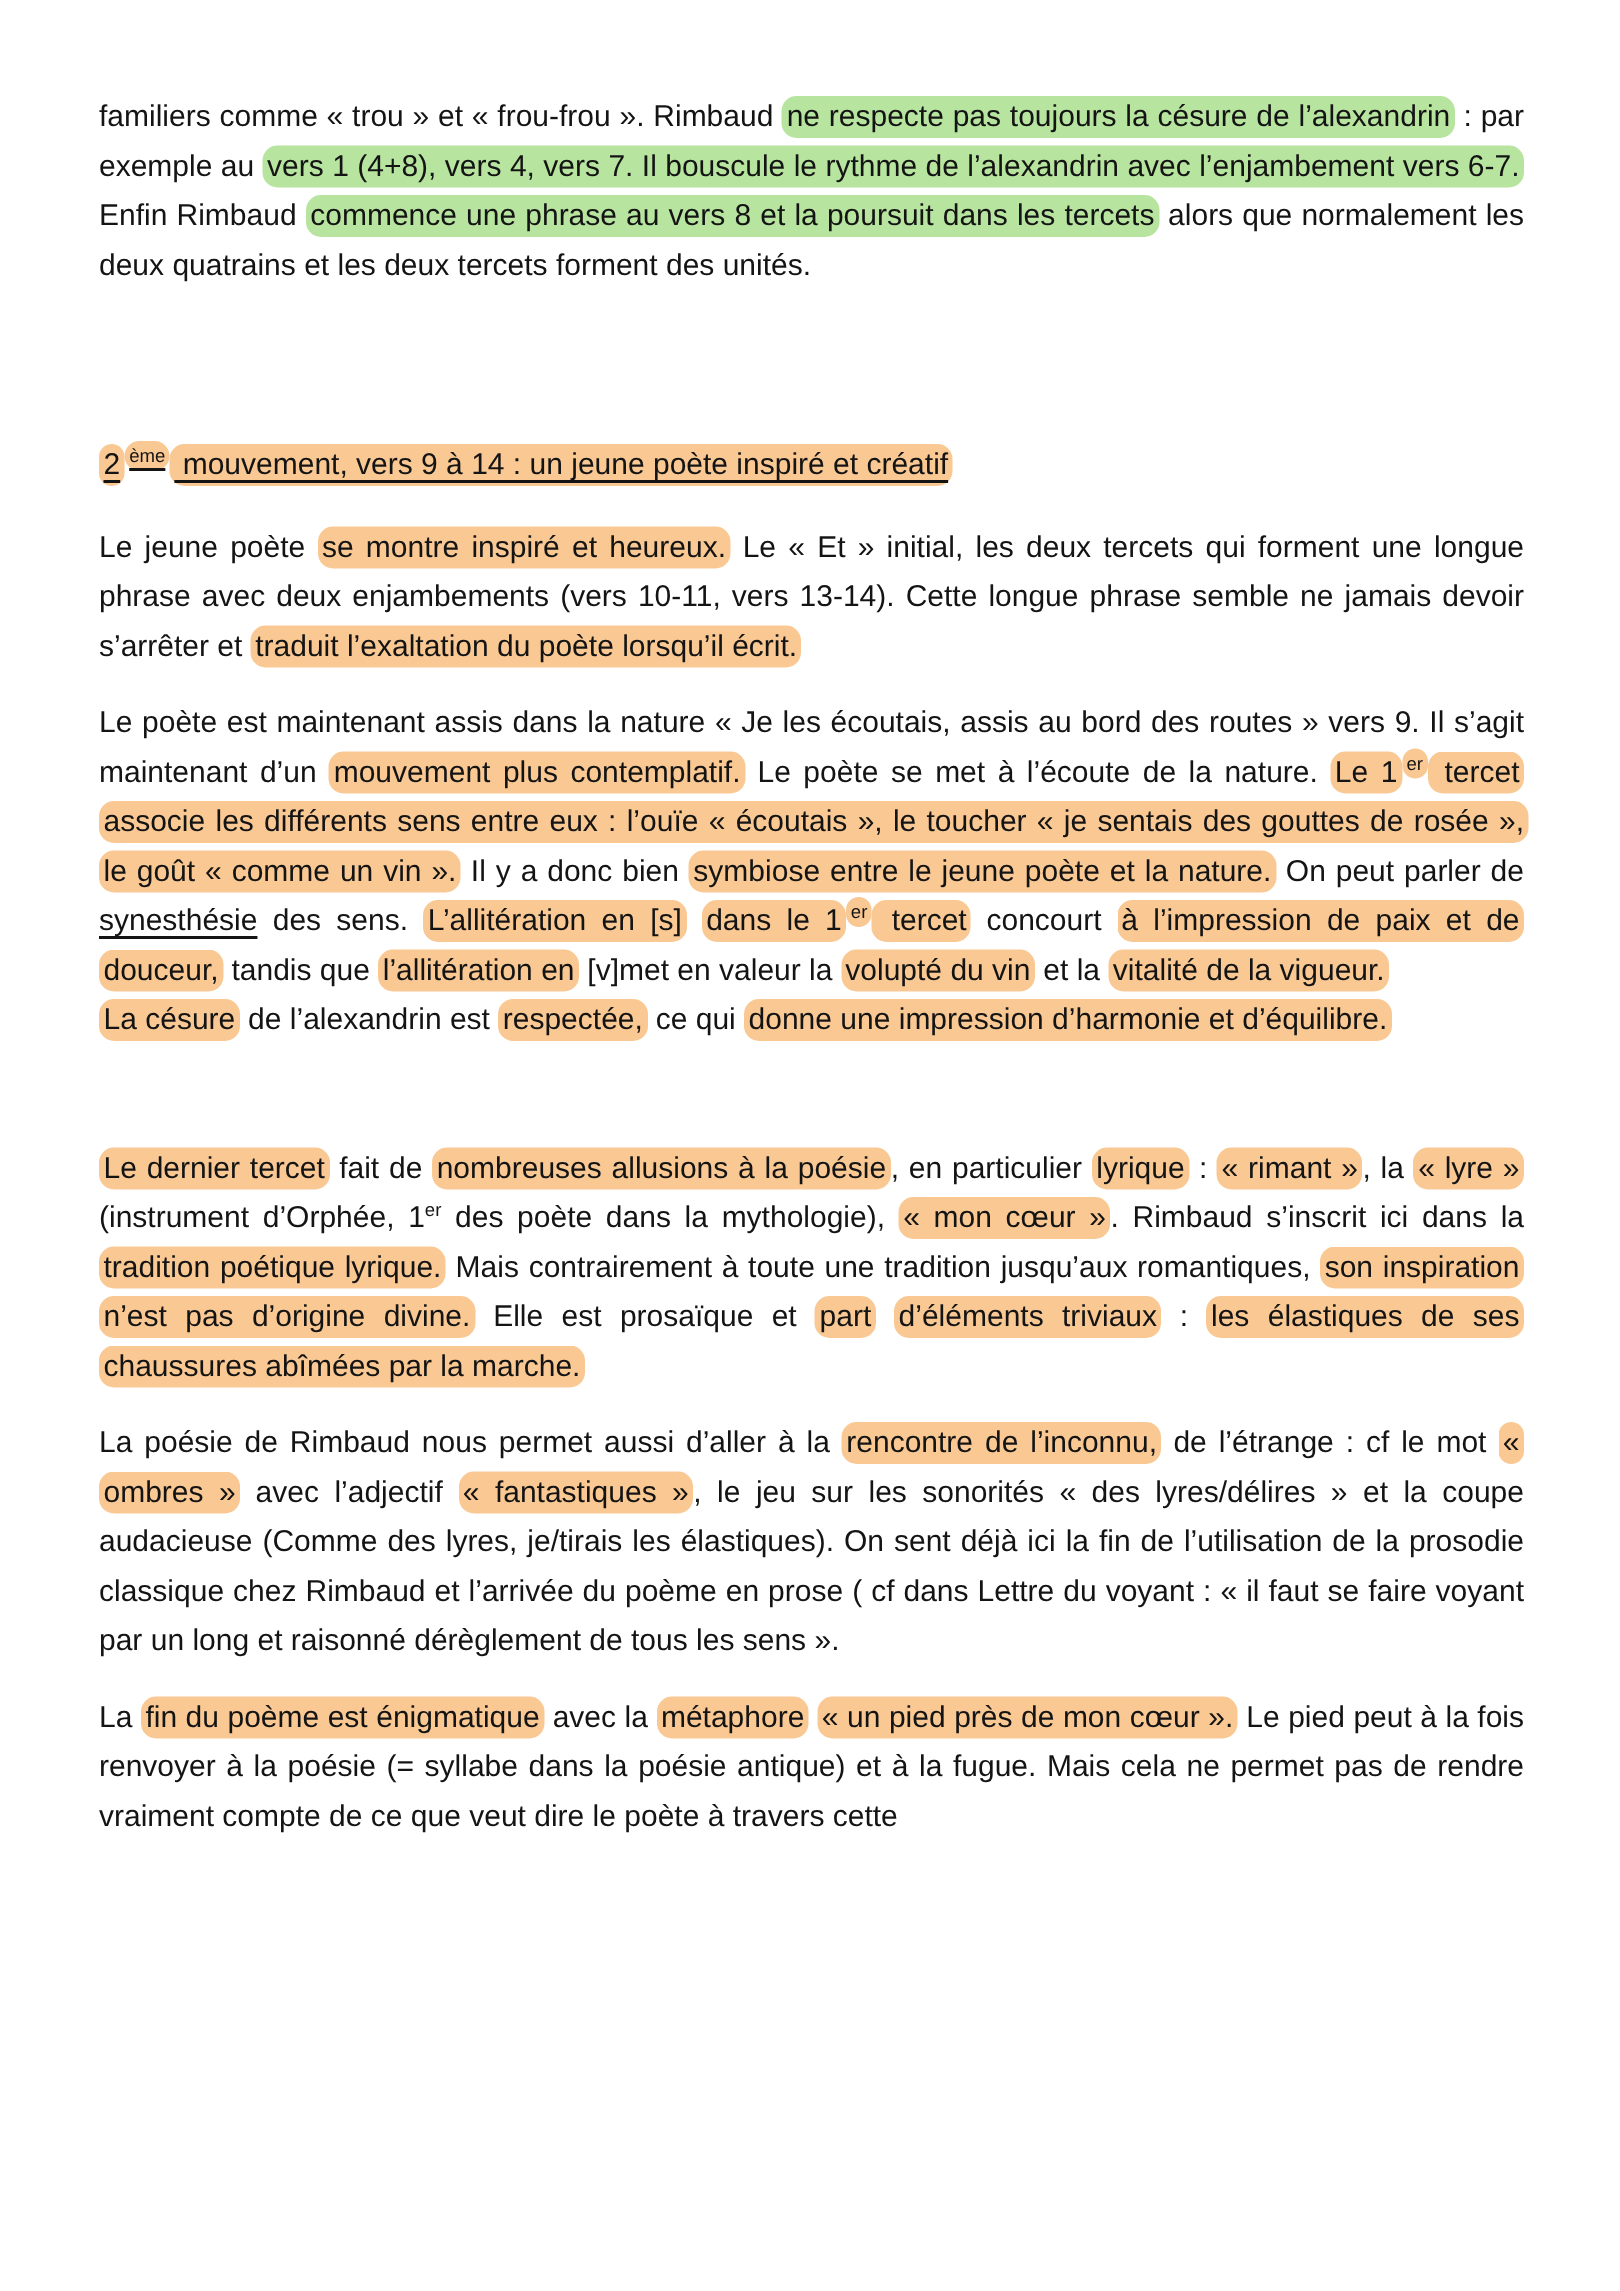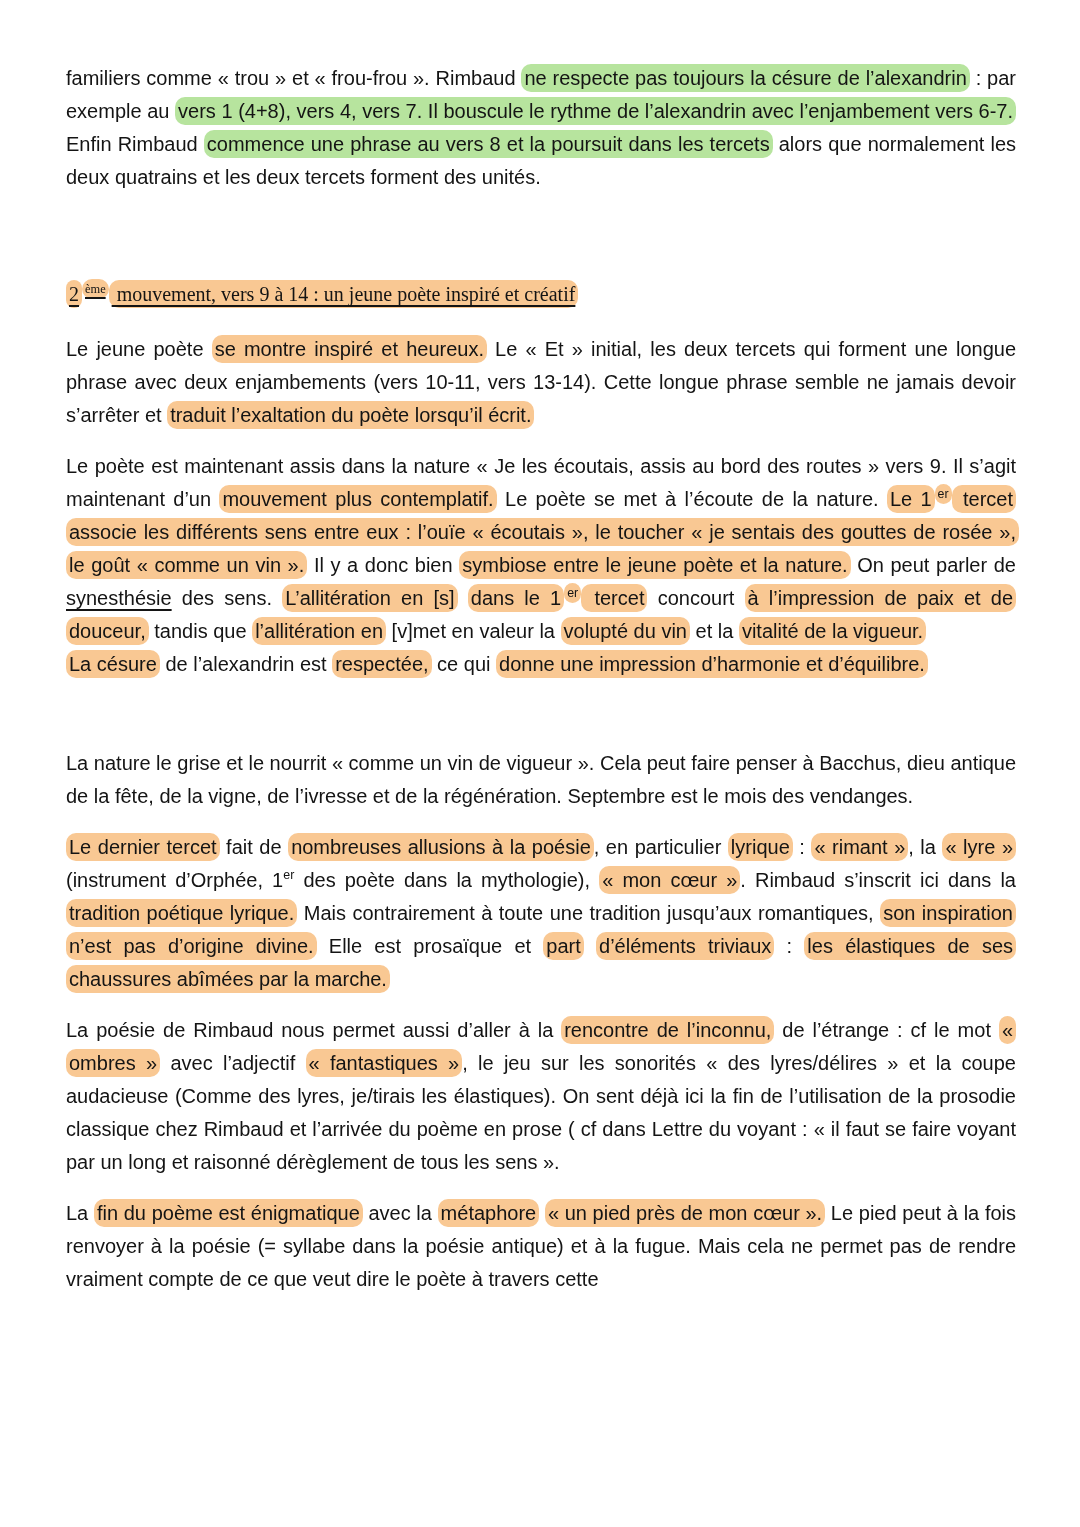--- a/index.html
+++ b/index.html
@@ -18,22 +18,21 @@
     font-size: 20px;
     line-height: 33px;
     padding: 62px 64px 40px 66px;
     overflow: hidden;
   }
   .block.p {
     text-align: justify;
     margin: 0 0 18px 0;
   }
   .block.h {
-    margin: 18px 0 22px 0;
-    font-family: Liberation Serif, serif;
+    margin: 34px 0 22px 0;
   }
   .block.spacer {
     height: 48px;
   }
   .seg.u {
     text-decoration: underline;
     text-decoration-thickness: 1.5px;
     text-underline-offset: 4px;
   }
   .seg.i { }
@@ -55,18 +54,17 @@
 <body>
 
 <div class="page">
   <div class="doc">
       <div class="block p"><span class="seg">familiers comme « trou » et « frou-frou ».  Rimbaud </span><span class="seg hl hl-green">ne respecte pas toujours la césure de l’alexandrin</span><span class="seg"> : par exemple au </span><span class="seg hl hl-green">vers 1 (4+8), vers 4, vers 7. Il bouscule le rythme de l’alexandrin avec l’enjambement vers 6-7.</span><span class="seg"> Enfin Rimbaud </span><span class="seg hl hl-green">commence une phrase au vers 8 et la poursuit dans les tercets</span><span class="seg"> alors que normalement les deux quatrains et les deux tercets forment des unités.</span></div>
       <div class="block spacer"></div>
       <div class="block h"><span class="seg hl hl-orange u">2</span><sup class="seg hl hl-orange u">ème</sup><span class="seg hl hl-orange u"> mouvement, vers 9 à 14 : un jeune poète inspiré et créatif</span></div>
       <div class="block p"><span class="seg">Le jeune poète </span><span class="seg hl hl-orange">se montre inspiré et heureux.</span><span class="seg"> Le « Et » initial, les deux tercets qui forment une longue phrase avec deux enjambements (vers 10-11, vers 13-14). Cette longue phrase semble ne jamais devoir s’arrêter et </span><span class="seg hl hl-orange">traduit l’exaltation du poète lorsqu’il écrit.</span></div>
       <div class="block p"><span class="seg">Le poète est maintenant assis dans la nature « Je les écoutais, assis au bord des routes » vers 9. Il s’agit maintenant d’un </span><span class="seg hl hl-orange">mouvement plus contemplatif.</span><span class="seg"> Le poète se met à l’écoute de la nature. </span><span class="seg hl hl-orange">Le 1</span><sup class="seg hl hl-orange">er</sup><span class="seg hl hl-orange"> tercet associe les différents sens entre eux : l’ouïe « écoutais », le toucher « je sentais des gouttes de rosée »,</span><span class="seg"> </span><span class="seg hl hl-orange">le goût « comme un vin ».</span><span class="seg"> Il y a donc bien </span><span class="seg hl hl-orange">symbiose entre le jeune poète et la nature.</span><span class="seg"> On peut parler de </span><span class="seg u">synesthésie</span><span class="seg"> des sens. </span><span class="seg hl hl-orange">L’allitération en [s]</span><span class="seg"> </span><span class="seg hl hl-orange">dans le 1</span><sup class="seg hl hl-orange">er</sup><span class="seg hl hl-orange"> tercet</span><span class="seg"> concourt </span><span class="seg hl hl-orange">à l’impression de paix et de douceur,</span><span class="seg"> tandis que </span><span class="seg hl hl-orange">l’allitération en</span><span class="seg"> [v]met en valeur la </span><span class="seg hl hl-orange">volupté du vin</span><span class="seg"> et la </span><span class="seg hl hl-orange">vitalité de la vigueur.</span><br><span class="seg hl hl-orange">La césure</span><span class="seg"> de l’alexandrin est </span><span class="seg hl hl-orange">respectée,</span><span class="seg"> ce qui </span><span class="seg hl hl-orange">donne une impression d’harmonie et d’équilibre.</span></div>
       <div class="block spacer"></div>
-      <div class="block p"><span class="seg">La nature le grise et le nourrit « comme un vin de vigueur ». Cela peut faire penser à Bacchus, dieu antique de la fête, de la vigne, de l’ivresse et de la régénération. Septembre est le mois des vendanges.</span></div>
       <div class="block p"><span class="seg hl hl-orange">Le dernier tercet</span><span class="seg"> fait de </span><span class="seg hl hl-orange">nombreuses allusions à la poésie</span><span class="seg">, en particulier </span><span class="seg hl hl-orange">lyrique</span><span class="seg"> : </span><span class="seg hl hl-orange">« rimant »</span><span class="seg">, la </span><span class="seg hl hl-orange">« lyre »</span><span class="seg"> (instrument d’Orphée, 1</span><sup class="seg">er</sup><span class="seg"> des poète dans la mythologie), </span><span class="seg hl hl-orange">« mon cœur »</span><span class="seg">. Rimbaud s’inscrit ici dans la </span><span class="seg hl hl-orange">tradition poétique lyrique.</span><span class="seg"> Mais contrairement à toute une tradition jusqu’aux romantiques, </span><span class="seg hl hl-orange">son inspiration n’est pas d’origine divine.</span><span class="seg"> Elle est prosaïque et </span><span class="seg hl hl-orange">part</span><span class="seg"> </span><span class="seg hl hl-orange">d’éléments triviaux</span><span class="seg"> : </span><span class="seg hl hl-orange">les élastiques de ses chaussures abîmées par la marche.</span></div>
       <div class="block p"><span class="seg">La poésie de Rimbaud nous permet aussi d’aller à la </span><span class="seg hl hl-orange">rencontre de l’inconnu,</span><span class="seg"> de l’étrange : cf le mot </span><span class="seg hl hl-orange">« ombres »</span><span class="seg"> avec l’adjectif </span><span class="seg hl hl-orange">« fantastiques »</span><span class="seg">, le jeu sur les sonorités « des lyres/délires » et la coupe audacieuse (Comme des lyres, je/tirais les élastiques). On sent déjà ici la fin de l’utilisation  de la prosodie classique chez Rimbaud et l’arrivée du poème en prose ( cf dans </span><span class="seg i">Lettre du voyant</span><span class="seg"> : « il faut se faire voyant par un long et raisonné dérèglement de tous les sens ».</span></div>
       <div class="block p"><span class="seg">La </span><span class="seg hl hl-orange">fin du poème est énigmatique</span><span class="seg"> avec la </span><span class="seg hl hl-orange">métaphore</span><span class="seg"> </span><span class="seg hl hl-orange">« un pied près de mon cœur ».</span><span class="seg"> Le pied peut à la fois renvoyer à la poésie (= syllabe dans la poésie antique) et à la fugue. Mais cela ne permet pas de rendre vraiment compte de ce que veut dire le poète à travers cette</span></div>
     </div>
 </div>
 
 </body></html>

